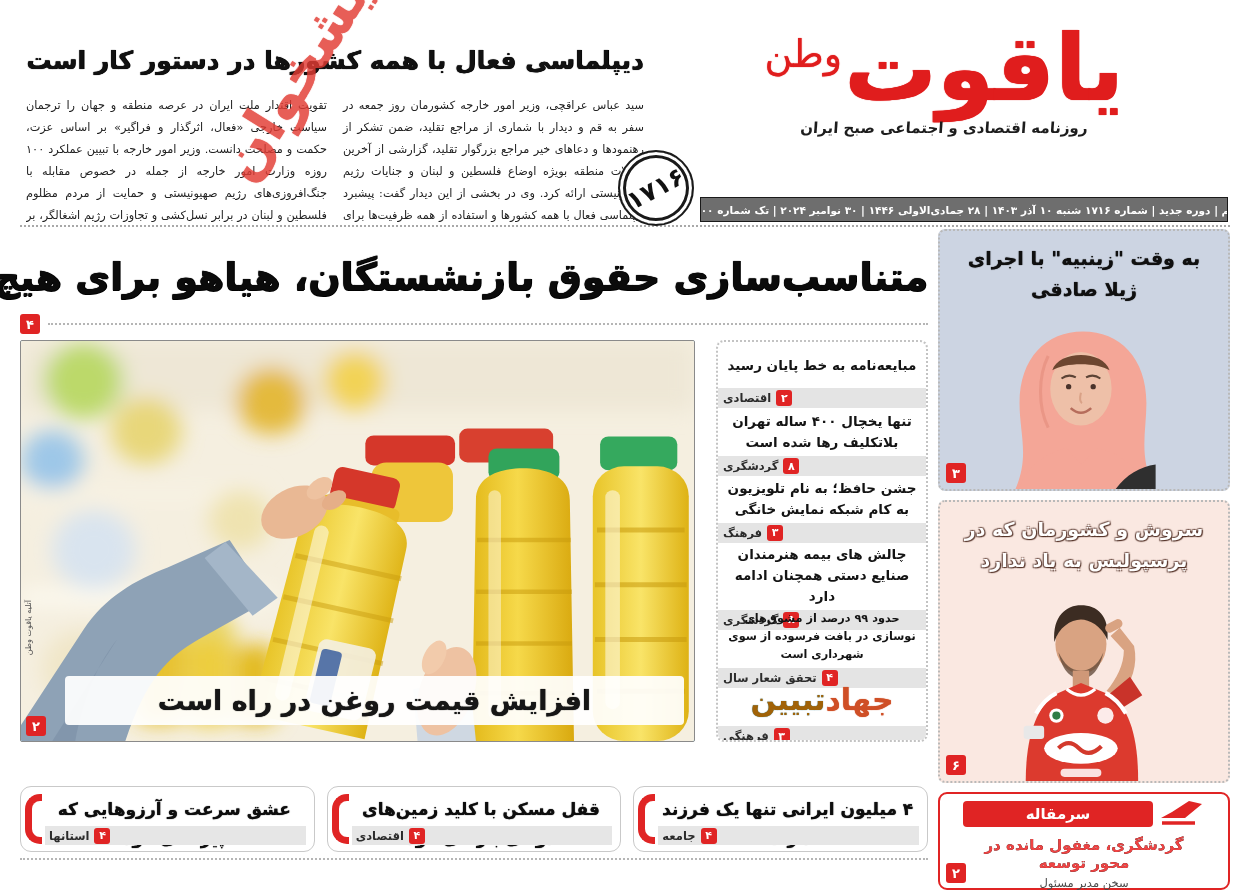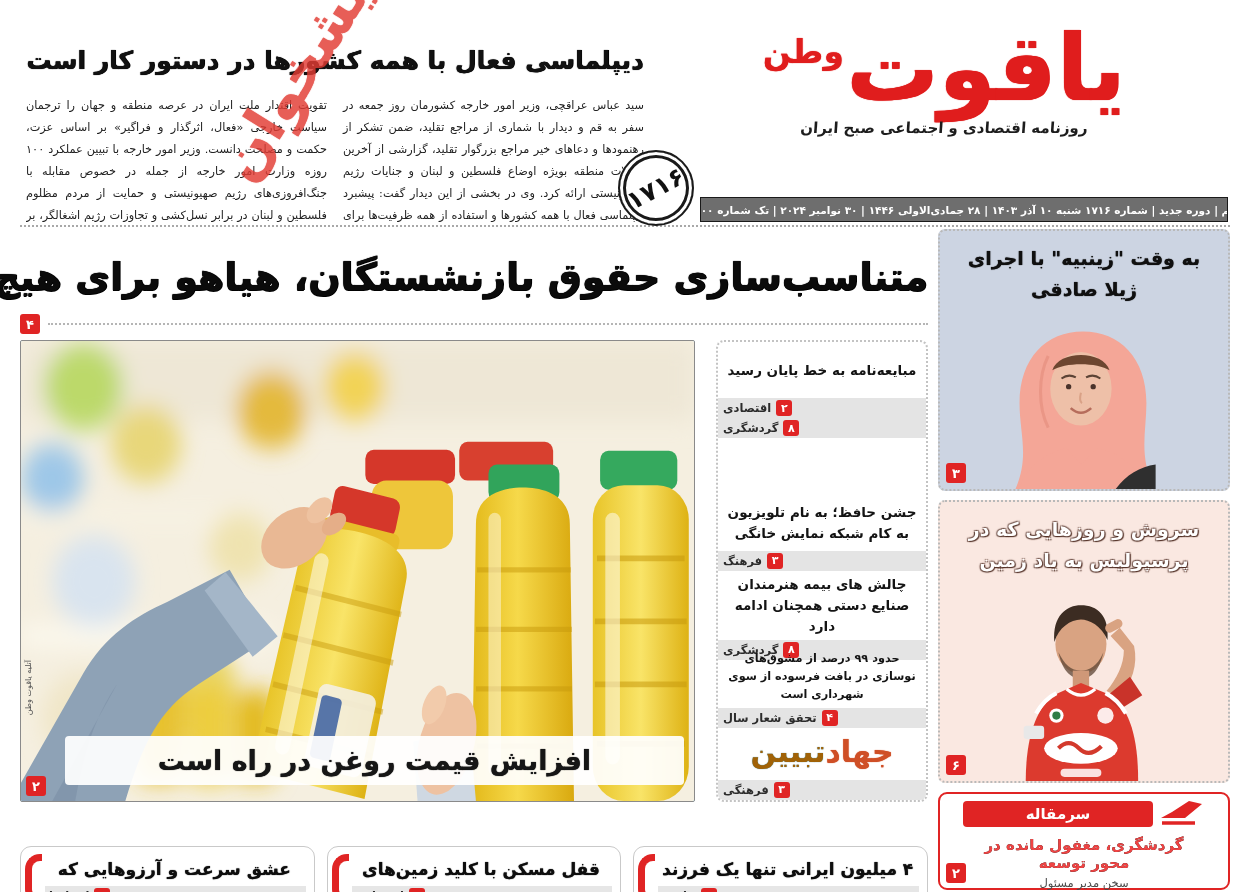--- a/index.html
+++ b/index.html
@@ -6,21 +6,21 @@
   html,body { width:1250px; height:892px; background:#fff; overflow:hidden; }
   body { font-family:"DejaVu Sans", sans-serif; direction:rtl; color:#111; }
   .page { position:relative; width:1250px; height:892px; padding:6px 20px 0; }
 
   
   .header { display:flex; height:216px; }
   .masthead { position:relative; width:572px; }
   .logo-row { display:flex; justify-content:center; align-items:flex-start; gap:2px; padding-top:22px; }
   .logo-main { font-size:92px; line-height:.9; font-weight:bold; color:#e01d1d;
                letter-spacing:-3px; text-shadow:0 0 1px #e01d1d,1px 0 0 #e01d1d; }
-  .logo-sub  { font-size:33px; font-weight:bold; color:#e01d1d; margin-top:4px;
+  .logo-sub  { font-size:38px; font-weight:normal; color:#e01d1d; margin-top:4px;
                text-shadow:0 0 1px #e01d1d; }
   .tagline { text-align:center; font-size:15px; font-weight:bold; color:#1d1d1d; margin-top:8px;
              transform:skewX(-4deg); }
   .issue-circle { position:absolute; left:-40px; bottom:-4px; width:76px; height:76px; z-index:3;
              border-radius:50%; border:2px solid #1a1a1a; background:#fff;
              box-shadow: inset 0 0 0 3px #fff, inset 0 0 0 6px #1a1a1a;
              display:flex; align-items:center; justify-content:center; }
   .issue-num { font-size:25px; font-weight:bold; transform:rotate(-28deg); color:#111; }
   .date-bar { position:absolute; bottom:0; right:2px; left:42px; height:25px; z-index:2;
               background:#6e6e6e; border:1px solid #1a1a1a; color:#fff; font-size:10.5px;
@@ -51,21 +51,21 @@
   .lead-headline { text-align:left; font-size:38px; font-weight:bold; white-space:nowrap;
                    padding:26px 0 14px; letter-spacing:-1.5px; color:#0b0b0b;
                    text-shadow:0 0 1px #000, 1px 0 0 #000, 0 1px 0 #000; }
   .lead-meta { display:flex; direction:ltr; align-items:center; gap:8px; height:22px; }
   .lead-meta .dotline { flex:1; border-top:2px dotted #b5b5b5; }
 
   .badge { display:inline-flex; min-width:20px; height:20px; padding:0 2px; background:#e02424;
            color:#fff; font-weight:bold; font-size:13px; align-items:center; justify-content:center;
            border-radius:3px; line-height:1; }
 
-  .media-row { display:flex; gap:21px; margin-top:5px; height:462px; }
+  .media-row { display:flex; gap:21px; margin-top:5px; height:402px; }
 
   
   .photo { position:relative; flex:1; border:1px solid #8a8a8a; border-radius:2px; overflow:hidden; background:#7dd3fc; }
   .photo svg { position:absolute; inset:0; width:100%; height:100%; }
   .photo-caption { position:absolute; bottom:16px; right:10px; left:44px; z-index:2;
                    background:rgba(255,255,255,.93); border-radius:4px; text-align:center;
                    font-size:27px; font-weight:bold; padding:9px 4px; color:#161616;
                    text-shadow:0 0 1px #000; }
   .photo-badge { position:absolute; left:5px; bottom:5px; z-index:3; }
   .photo-credit { position:absolute; left:3px; bottom:86px; z-index:2; writing-mode:vertical-rl;
@@ -173,21 +173,21 @@
             <path d="M112,78 q-2,8 1,10" stroke="#d9a186" stroke-width="2" fill="none"></path>
             <path d="M102,93 q10,9 20,0" stroke="#b66d5c" stroke-width="2.5" fill="none"></path>
             <path d="M52,172 C58,148 82,136 98,132 L112,148 L128,132 C146,136 168,148 176,172 Z" fill="#f4a697"></path>
             <path d="M146,172 L185,172 L185,148 C170,150 156,158 146,172 Z" fill="#2f2f2f"></path>
           </svg>
         </div>
         <span class="badge card-badge">۳</span>
       </div>
 
       <div class="card card2">
-        <div class="card-title outline">سروش و روزهایی که در پرسپولیس به یاد زمین</div>
+        <div class="card-title outline">سروش و کشورمان که در پرسپولیس به یاد ندارد</div>
         <div class="card-art">
           <svg width="236" height="186" viewBox="0 0 230 182">
             <ellipse cx="112" cy="48" rx="25" ry="29" fill="#d9a382"></ellipse>
             <path d="M86,46 C84,20 98,10 112,10 C128,10 140,20 138,44 C132,30 120,24 112,24 C102,24 90,32 86,46 Z" fill="#3c2c22"></path>
             <path d="M90,56 C94,76 104,82 112,82 C122,82 130,74 134,56 C128,70 120,74 112,74 C102,74 96,68 90,56 Z" fill="#5c4433" opacity=".75"></path>
             <path d="M150,100 C162,86 168,68 164,50 L150,32 L141,40 L154,54 C154,68 147,82 137,94 Z" fill="#d9a382"></path>
             <rect x="136" y="30" width="18" height="9" rx="4.5" fill="#d9a382" transform="rotate(-28 136 34)"></rect>
             <rect x="104" y="74" width="16" height="18" fill="#cf9878"></rect>
             <path d="M58,182 C58,136 70,106 90,96 L112,86 L136,96 C158,106 168,136 168,182 Z" fill="#dc3a2e"></path>
             <path d="M136,100 L160,80 L172,98 L150,112 Z" fill="#c9332a"></path>
@@ -235,20 +235,21 @@
 
           <div class="news-item">
             <div class="ni-title">مبایعه‌نامه به خط پایان رسید</div>
             <div class="tag-bar">
               <span class="tag-label">اقتصادی</span>
               <span class="badge">۲</span>
             </div>
           </div>
 
           <div class="news-item">
+            <div class="ni-title">تنها یخچال ۴۰۰ ساله تهران بلاتکلیف رها شده است</div>
             <div class="tag-bar">
               <span class="tag-label">گردشگری</span>
               <span class="badge">۸</span>
             </div>
           </div>
 
           <div class="news-item">
             <div class="ni-title">جشن حافظ؛ به نام تلویزیون به کام شبکه نمایش خانگی</div>
             <div class="tag-bar">
               <span class="tag-label">فرهنگ</span>

